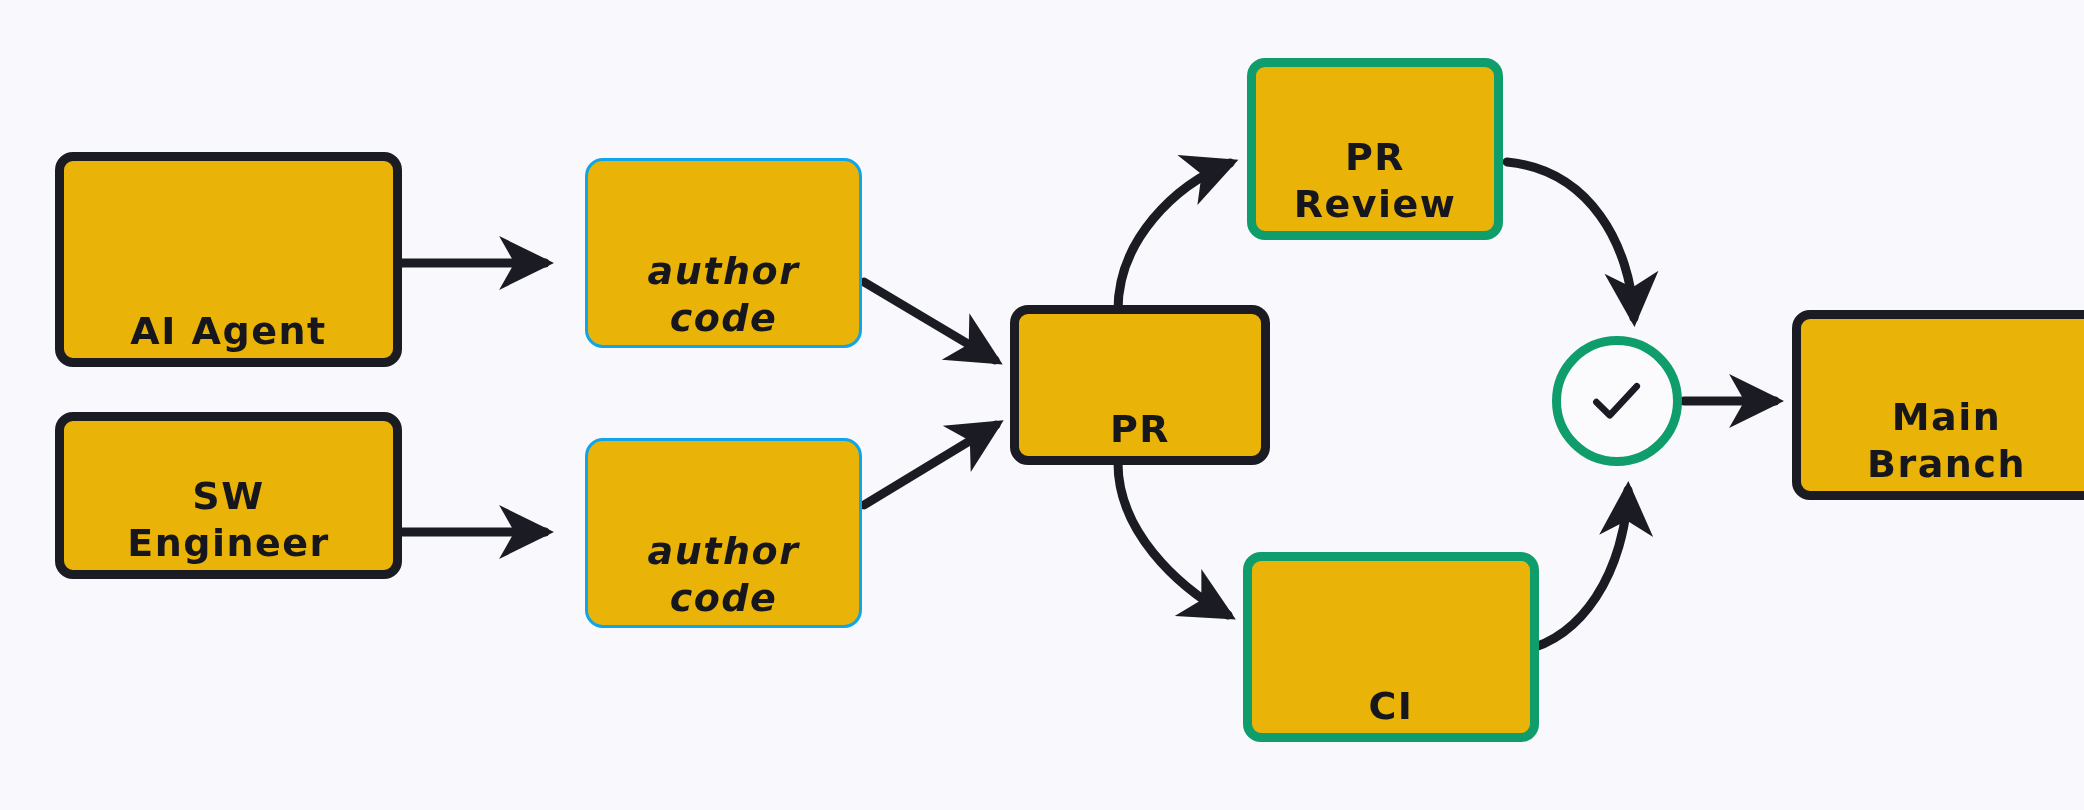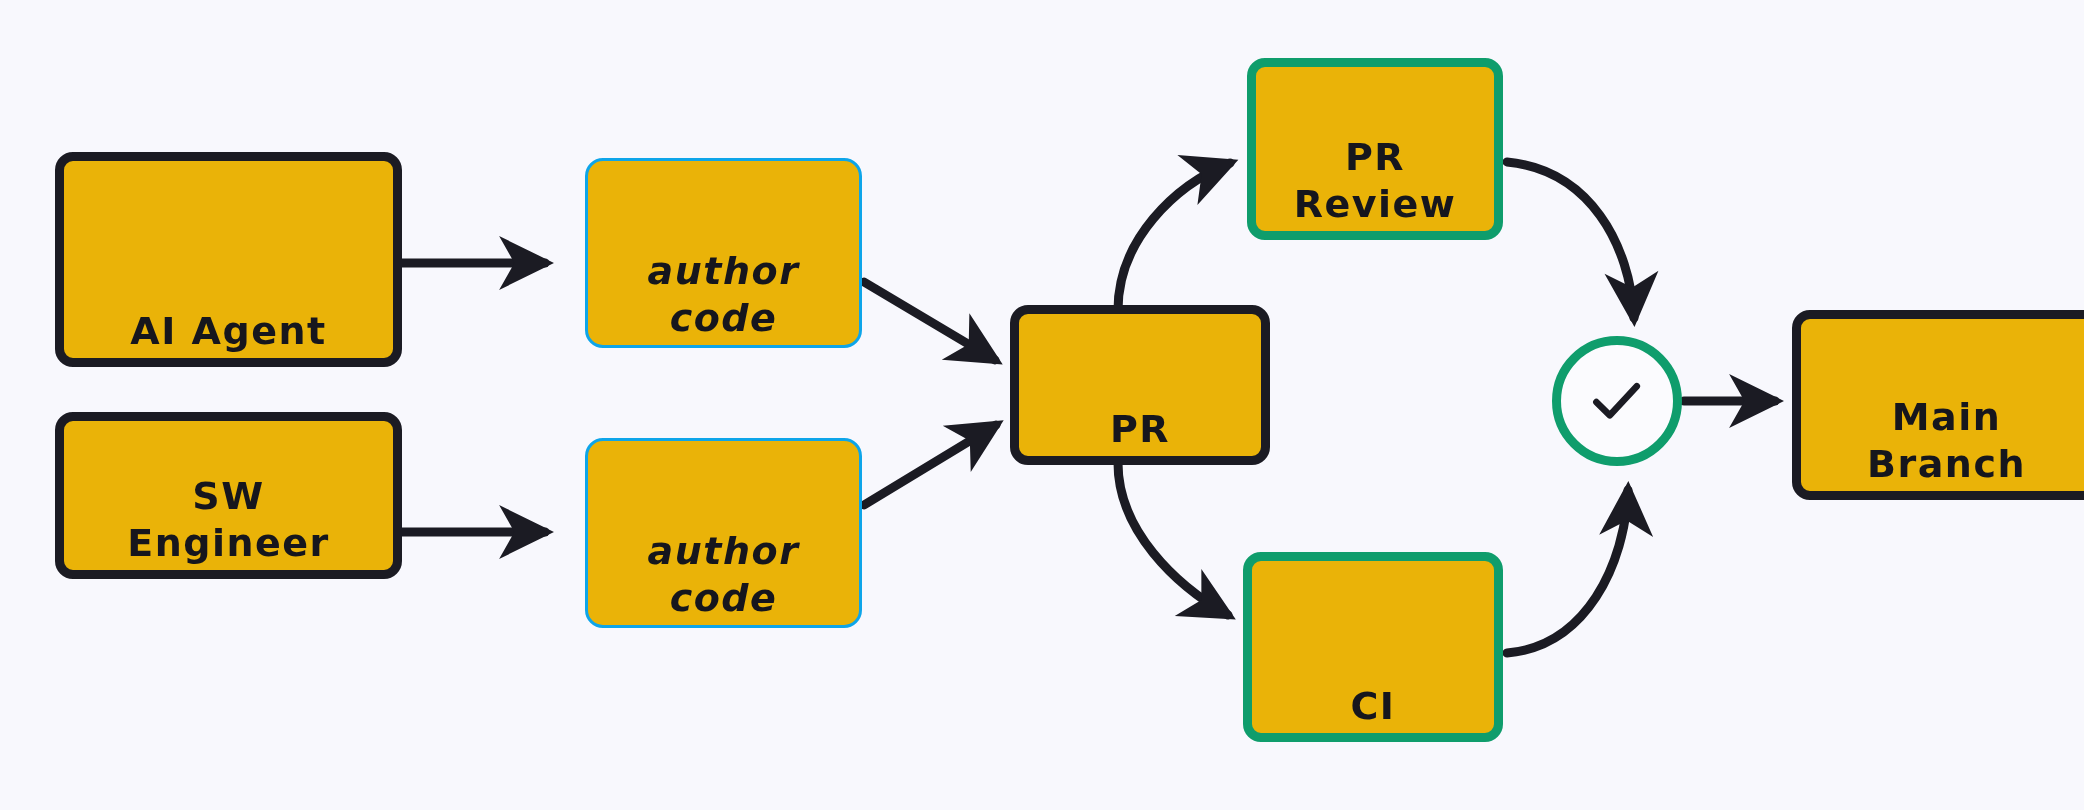--- a/index.html
+++ b/index.html
@@ -109,21 +109,21 @@
 
   <div class="node dark" style="left:1010px; top:305px; width:260px; height:160px;">
     <span class="node-label">PR</span>
   </div>
 
   <div class="node green" style="left:1247px; top:58px; width:256px; height:182px;">
     <span class="node-label">PR
 Review</span>
   </div>
 
-  <div class="node green" style="left:1243px; top:552px; width:260px; height:190px;">
+  <div class="node green" style="left:1243px; top:552px; width:296px; height:190px;">
     <span class="node-label">CI</span>
   </div>
 
   <div class="node dark" style="left:1792px; top:310px; width:309px; height:190px;">
     <span class="node-label">Main
 Branch</span>
   </div>
 
   <div class="gate" style="left:1552px; top:336px; width:130px; height:130px;">
     <span>

